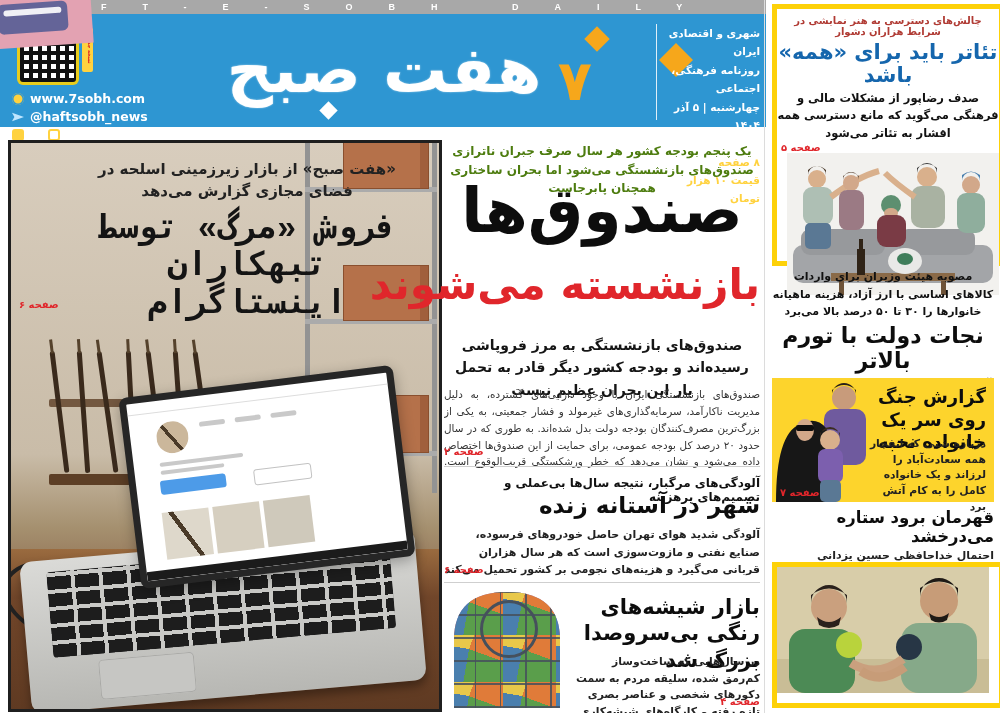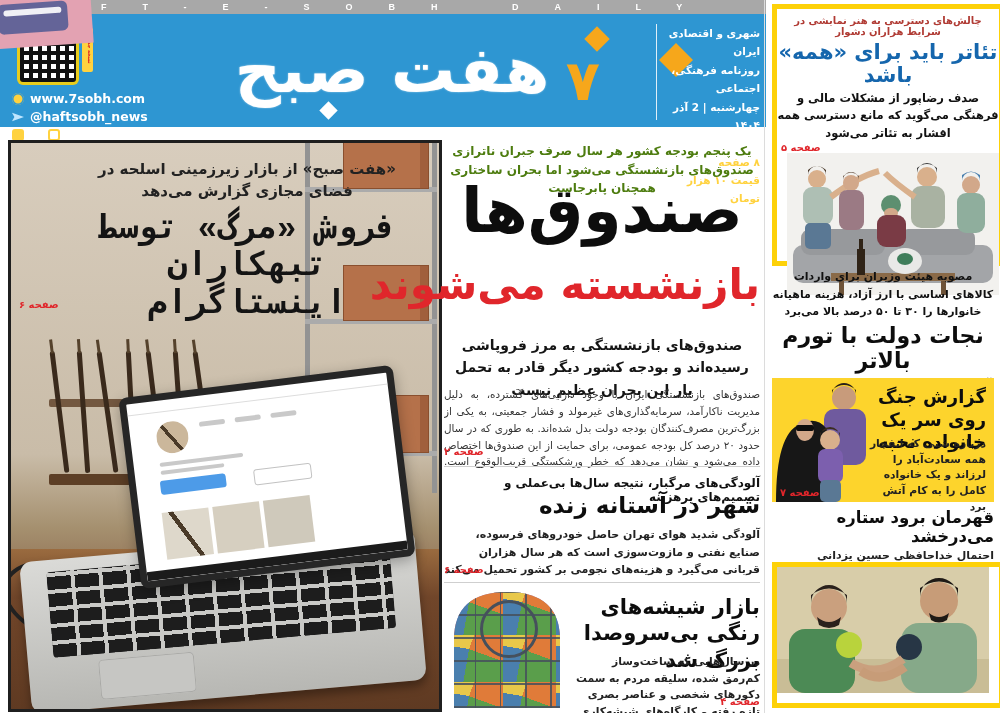--- a/index.html
+++ b/index.html
@@ -24,21 +24,21 @@
           color:#d22;font-size:5px;font-weight:700;writing-mode:vertical-rl;text-align:center;overflow:hidden;}
   .social{position:absolute;left:12px;top:76px;color:#fff;font-size:12.5px;font-weight:700;line-height:18px;}
   .social .row{display:flex;align-items:center;gap:6px;height:18px;}
   .ic{display:inline-block;width:12px;height:12px;border-radius:50%;}
   .ic.globe{background:#ffd23f;box-shadow:inset 0 0 0 1.5px #2e96d2;}
   .ic.tg{background:#bfe6ff;clip-path:polygon(0 15%,100% 50%,0 85%,20% 50%);border-radius:0;}
   .ic.yt{background:#ffd23f;border-radius:3px;}
   .ic.x{background:none;color:#fff;font:700 10px "Liberation Sans",sans-serif;width:12px;text-align:center;}
   .ic.ig{background:none;border:2px solid #ffd23f;border-radius:3px;width:8px;height:8px;}
 
-  .logo{position:absolute;left:142px;top:6px;width:500px;height:104px;color:#fff;text-align:center;}
+  .logo{position:absolute;left:134px;top:6px;width:500px;height:104px;color:#fff;text-align:center;}
   .logo .word{font-size:64px;font-weight:900;line-height:100px;letter-spacing:2px;
               text-shadow:0 0 2px rgba(255,255,255,.6);}
   .logo .seven{position:absolute;right:42px;top:28px;color:#f6a71b;font-size:56px;font-weight:900;}
   .diamond{position:absolute;background:#f6a71b;transform:rotate(45deg);}
   .diamond.white{background:#fff;}
   .vline{position:absolute;left:656px;top:10px;width:1px;height:96px;background:rgba(255,255,255,.85);}
   .dateblock{position:absolute;left:664px;top:10px;width:96px;color:#fff;
              font-size:10.5px;font-weight:700;line-height:1.75;text-align:right;}
   .dateblock .y{color:#ffd23f;}
 
@@ -195,21 +195,21 @@
       <div class="seven">۷</div>
     </div>
     <div class="diamond" style="left:588px;top:16px;width:18px;height:18px;"></div>
     <div class="diamond white" style="left:322px;top:90px;width:13px;height:13px;"></div>
     <div class="diamond" style="left:664px;top:34px;width:24px;height:24px;"></div>
 
     <div class="vline"></div>
     <div class="dateblock fa">
       <div>شهری و اقتصادی ایران</div>
       <div>روزنامه فرهنگی، اجتماعی</div>
-      <div>چهارشنبه | 2 آذر ۱۴۰۴</div>
+      <div>چهارشنبه | ۵ آذر ۱۴۰۴</div>
       <div>شماره ۴۲۰۸</div>
       <div class="y">۸ صفحه</div>
       <div class="y">قیمت ۱۰ هزار تومان</div>
     </div>
   </div>
 
   <div class="corner">
     <div class="blot"></div>
     <div class="scrib"></div>
   </div>

